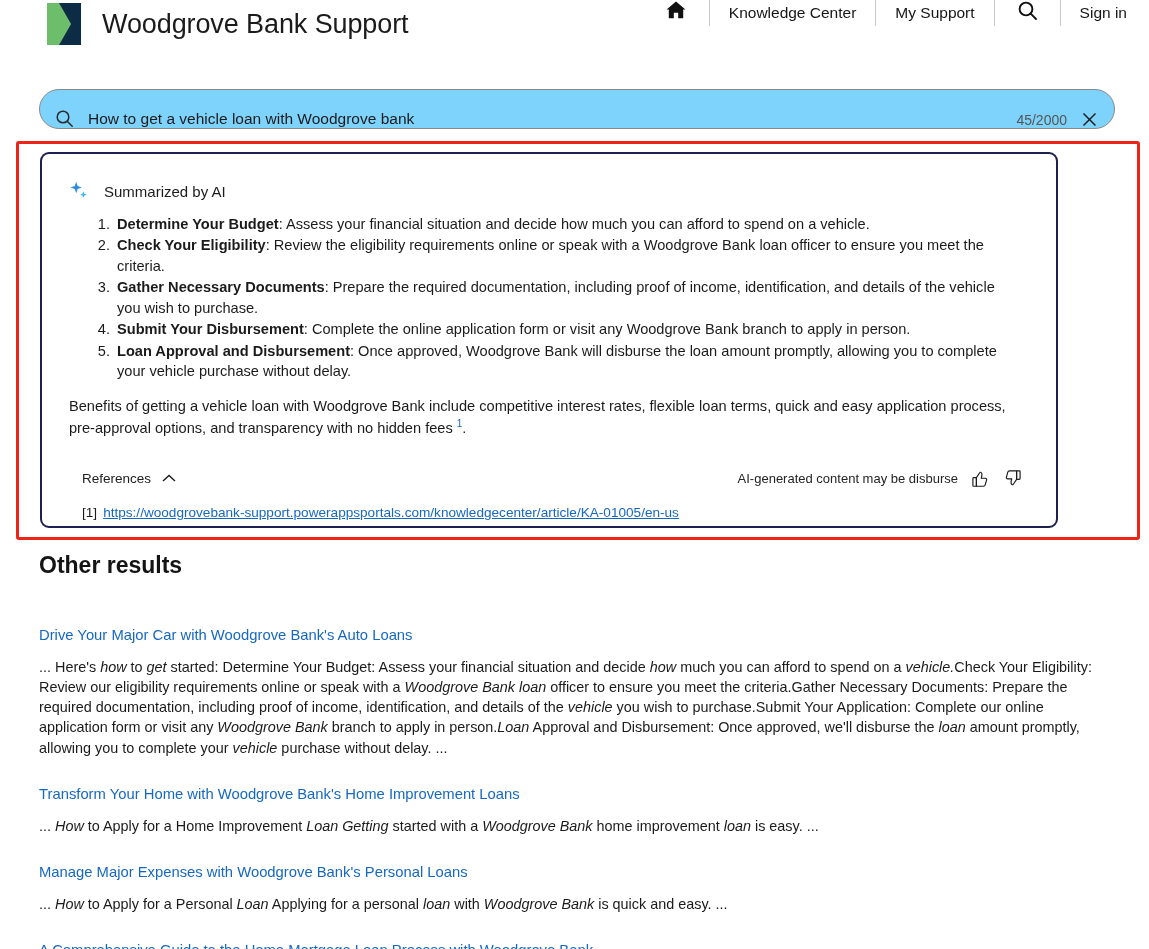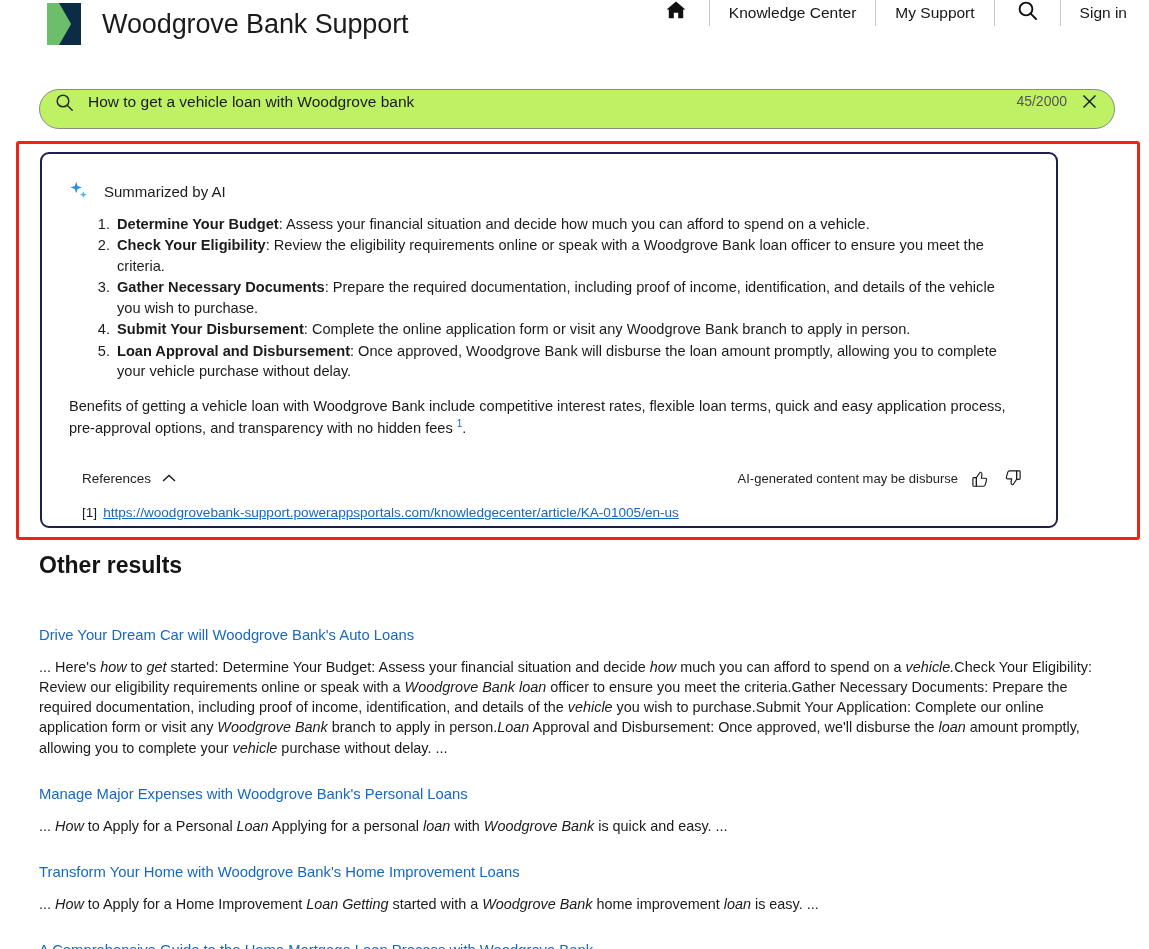--- a/index.html
+++ b/index.html
@@ -74,23 +74,23 @@
   .searchwrap {
     position: absolute;
     left: 39px; top: 89px;
     width: 1076px; height: 40px;
   }
   .searchbox {
     width: 100%; height: 100%;
     border: 1px solid #8a8a8a;
     border-radius: 20px;
     display: flex;
-    align-items: flex-start;
+    align-items: flex-end;
     padding: 3px 16px 0 15px;
-    background: #bef264;
+    background: #7dd3fc;
   }
   .search-ico { flex: none; display: flex; align-items: center; }
   .search-val {
     flex: 1;
     font-size: 15.5px;
     color: #1b1b1b;
     margin-left: 14px;
     white-space: nowrap;
     overflow: hidden;
   }
@@ -331,28 +331,28 @@
   <div class="ref-link-row">
     <span class="ref-num">[1]</span>
     <span class="ref-url">https://woodgrovebank-support.powerappsportals.com/knowledgecenter/article/KA-01005/en-us</span>
   </div>
 </div>
 
 <div class="other-head">Other results</div>
 
 <div class="results">
   <div class="result">
-    <a class="result-title">Drive Your Dream Car will Woodgrove Bank's Auto Loans</a>
+    <a class="result-title">Drive Your Major Car with Woodgrove Bank's Auto Loans</a>
     <div class="result-snippet">... Here's <i>how</i> to <i>get</i> started: Determine Your Budget: Assess your financial situation and decide <i>how</i> much you can afford to spend on a <i>vehicle.</i>Check Your Eligibility: Review our eligibility requirements online or speak with a <i>Woodgrove Bank loan</i> officer to ensure you meet the criteria.Gather Necessary Documents: Prepare the required documentation, including proof of income, identification, and details of the <i>vehicle</i> you wish to purchase.Submit Your Application: Complete our online application form or visit any <i>Woodgrove Bank</i> branch to apply in person.<i>Loan</i> Approval and Disbursement: Once approved, we'll disburse the <i>loan</i> amount promptly, allowing you to complete your <i>vehicle</i> purchase without delay. ...</div>
+  </div>
+  <div class="result">
+    <a class="result-title">Transform Your Home with Woodgrove Bank's Home Improvement Loans</a>
+    <div class="result-snippet">... <i>How</i> to Apply for a Home Improvement <i>Loan Getting</i> started with a <i>Woodgrove Bank</i> home improvement <i>loan</i> is easy. ...</div>
   </div>
   <div class="result">
     <a class="result-title">Manage Major Expenses with Woodgrove Bank's Personal Loans</a>
     <div class="result-snippet">... <i>How</i> to Apply for a Personal <i>Loan</i> Applying for a personal <i>loan</i> with <i>Woodgrove Bank</i> is quick and easy. ...</div>
   </div>
   <div class="result">
-    <a class="result-title">Transform Your Home with Woodgrove Bank's Home Improvement Loans</a>
-    <div class="result-snippet">... <i>How</i> to Apply for a Home Improvement <i>Loan Getting</i> started with a <i>Woodgrove Bank</i> home improvement <i>loan</i> is easy. ...</div>
-  </div>
-  <div class="result">
     <a class="result-title">A Comprehensive Guide to the Home Mortgage Loan Process with Woodgrove Bank</a>
     
   </div>
 </div>
 
 </body></html>

